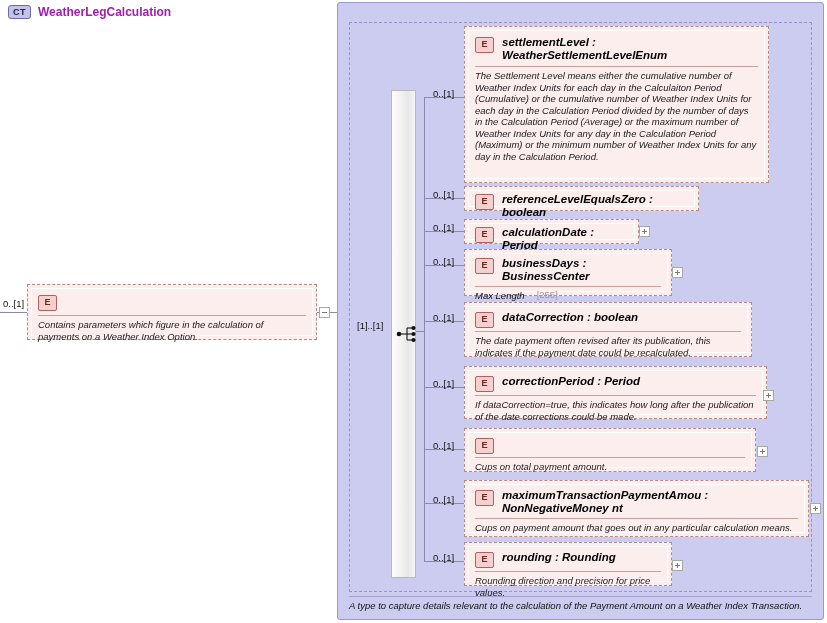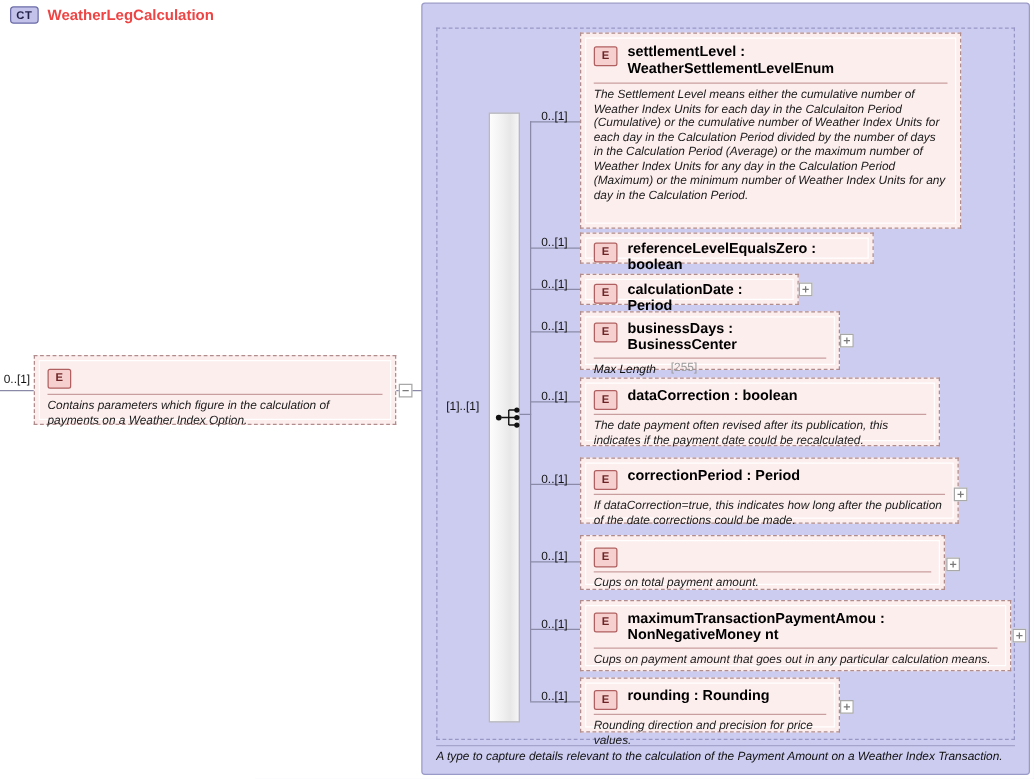--- a/index.html
+++ b/index.html
@@ -52,21 +52,21 @@
     font-size: 9px;
     font-weight: bold;
     letter-spacing: .5px;
     color: #22224a;
     padding: 1px 4px 1px 4px;
     line-height: 10px;
   }
   .ct-title {
     font-size: 12px;
     font-weight: bold;
-    color: #ef4444;
+    color: #a21caf;
   }
 
   
   .model-dashed {
     position: absolute;
     left: 349px;
     top: 22px;
     width: 463px;
     height: 570px;
     border: 1px dashed #9797c6;
@@ -126,20 +126,21 @@
     background: #f6cfcf;
     border: 1px solid #b06060;
     border-radius: 2px;
     margin-top: 1px;
   }
   .el-name {
     font-size: 11.5px;
     font-weight: bold;
     color: #000;
     line-height: 13px;
+    font-style: italic;
   }
   .el-sep {
     height: 1px;
     background: #c99e9e;
     margin: 0 6px;
   }
   .el-doc {
     font-size: 9.5px;
     font-style: italic;
     color: #1a1a1a;

